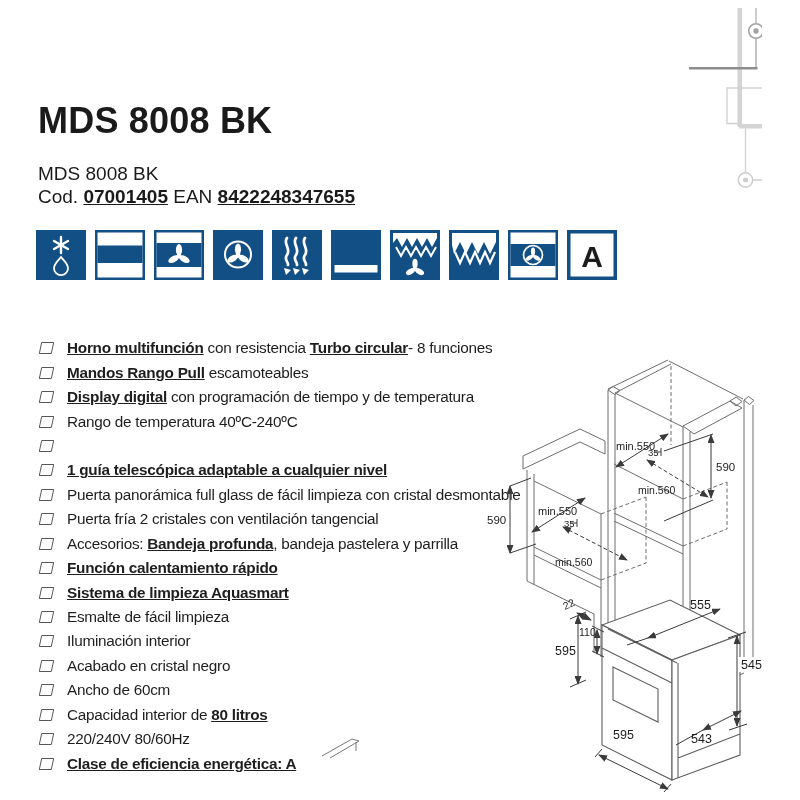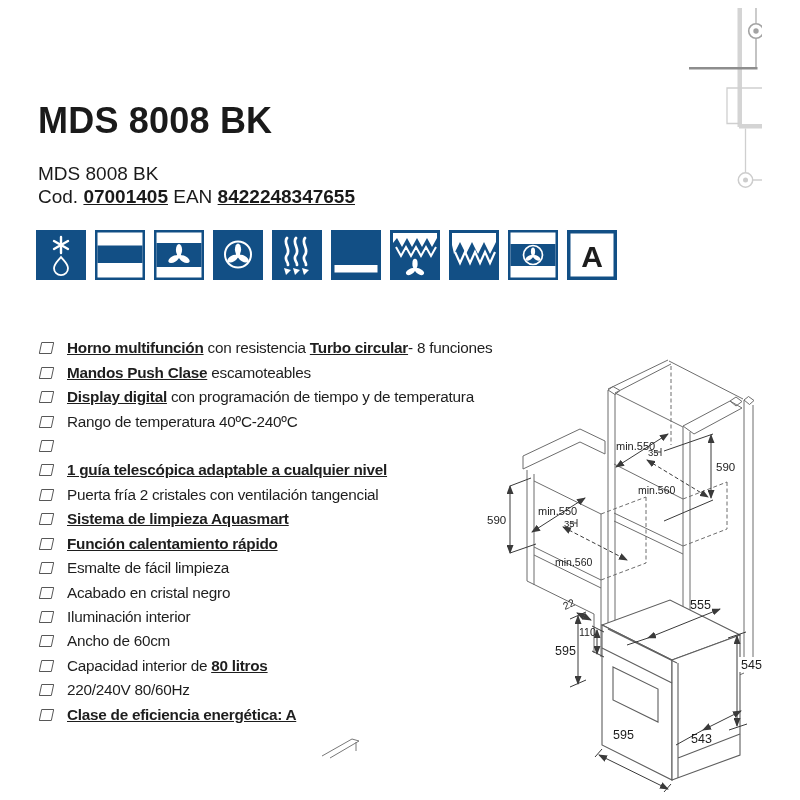--- a/index.html
+++ b/index.html
@@ -111,60 +111,68 @@
     </svg>
   </div>
 
   <ul id="features" class="abs">
       <li>
         <span class="bullet"></span>
         <span class="ftext"><span class="b">Horno multifunción</span><span> con resistencia </span><span class="b">Turbo circular</span><span>- 8 funciones</span></span>
       </li>
       <li>
         <span class="bullet"></span>
-        <span class="ftext"><span class="b">Mandos Push Clase</span><span> escamoteables</span></span>
+        <span class="ftext"><span class="b">Mandos Rango Pull</span><span> escamoteables</span></span>
       </li>
       <li>
         <span class="bullet"></span>
         <span class="ftext"><span class="b">Display digital</span><span> con programación de tiempo y de temperatura</span></span>
       </li>
       <li>
         <span class="bullet"></span>
         <span class="ftext"><span>Rango de temperatura 40ºC-240ºC</span></span>
       </li>
       <li>
         <span class="bullet"></span>
       </li>
       <li>
         <span class="bullet"></span>
         <span class="ftext"><span class="b">1 guía telescópica adaptable a cualquier nivel</span></span>
       </li>
       <li>
         <span class="bullet"></span>
+        <span class="ftext"><span>Puerta panorámica full glass de fácil limpieza con cristal desmontable</span></span>
+      </li>
+      <li>
+        <span class="bullet"></span>
         <span class="ftext"><span>Puerta fría 2 cristales con ventilación tangencial</span></span>
       </li>
       <li>
         <span class="bullet"></span>
+        <span class="ftext"><span>Accesorios: </span><span class="b">Bandeja profunda</span><span>, bandeja pastelera y parrilla</span></span>
+      </li>
+      <li>
+        <span class="bullet"></span>
+        <span class="ftext"><span class="b">Función calentamiento rápido</span></span>
+      </li>
+      <li>
+        <span class="bullet"></span>
         <span class="ftext"><span class="b">Sistema de limpieza Aquasmart</span></span>
       </li>
       <li>
         <span class="bullet"></span>
-        <span class="ftext"><span class="b">Función calentamiento rápido</span></span>
-      </li>
-      <li>
-        <span class="bullet"></span>
         <span class="ftext"><span>Esmalte de fácil limpieza</span></span>
       </li>
       <li>
         <span class="bullet"></span>
+        <span class="ftext"><span>Iluminación interior</span></span>
+      </li>
+      <li>
+        <span class="bullet"></span>
         <span class="ftext"><span>Acabado en cristal negro</span></span>
-      </li>
-      <li>
-        <span class="bullet"></span>
-        <span class="ftext"><span>Iluminación interior</span></span>
       </li>
       <li>
         <span class="bullet"></span>
         <span class="ftext"><span>Ancho de 60cm</span></span>
       </li>
       <li>
         <span class="bullet"></span>
         <span class="ftext"><span>Capacidad interior de </span><span class="b">80 litros</span></span>
       </li>
       <li>

